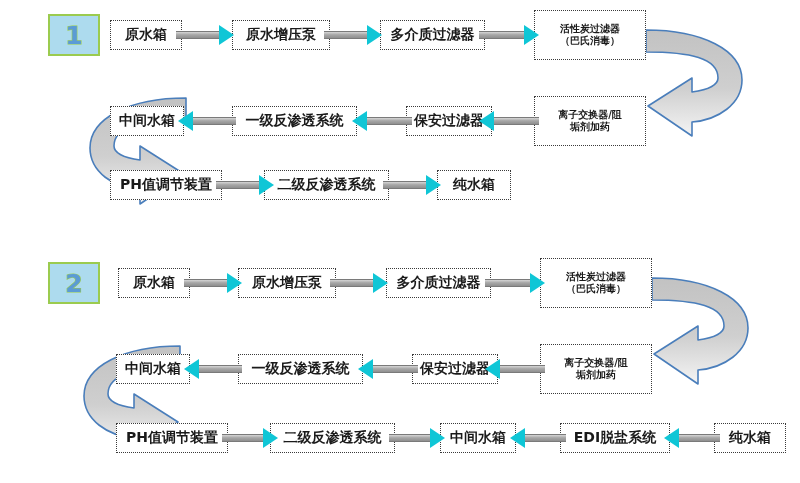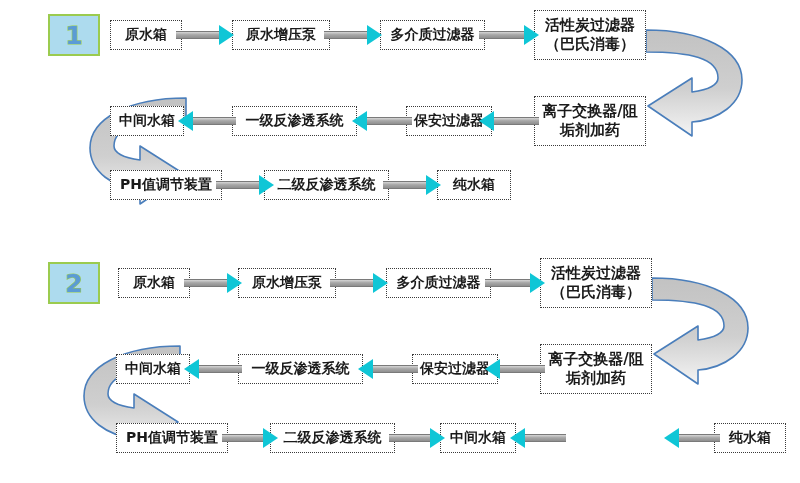--- a/index.html
+++ b/index.html
@@ -38,21 +38,21 @@
     border:1px dotted #3a3a3a;
     display:flex;align-items:center;justify-content:center;
     text-align:center;
     font-size:14px;
     font-weight:bold;
     color:#1a1a1a;
     letter-spacing:0px;
     line-height:1.25;
     z-index:3;
   }
-  .node.two-line{font-size:15px;}
+  .node.two-line{font-size:10px;}
 
   
   .conn{position:absolute;height:20px;z-index:4;}
   .conn .bar{
     position:absolute;top:6px;height:8px;
     background:linear-gradient(to bottom,#d6d6d6 0%,#a8a8a8 45%,#8f8f8f 100%);
     border-top:1px solid #7a7a7a;
     border-bottom:1px solid #7a7a7a;
     box-sizing:border-box;
   }
@@ -279,20 +279,21 @@
     <div class="bar"></div>
     <div class="tri"></div>
   </div>
 
   <div class="node" style="left:440px;top:423px;width:76px;height:30px;">中间水箱</div>
   <div class="conn left" style="left:510px;top:428px;width:56px;">
     <div class="bar"></div>
     <div class="tri"></div>
   </div>
 
+  <div class="node" style="left:560px;top:423px;width:110px;height:30px;">EDI脱盐系统</div>
   <div class="conn left" style="left:664px;top:428px;width:56px;">
     <div class="bar"></div>
     <div class="tri"></div>
   </div>
 
   <div class="node" style="left:714px;top:423px;width:72px;height:30px;">纯水箱</div>
 
 </div>
 
 </body></html>

